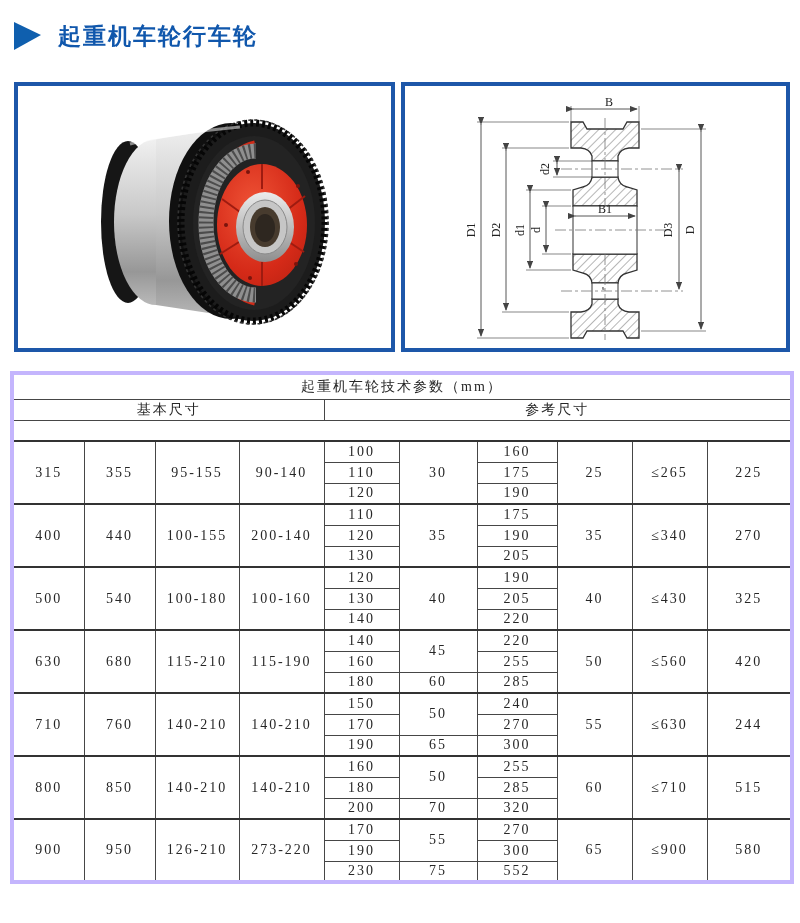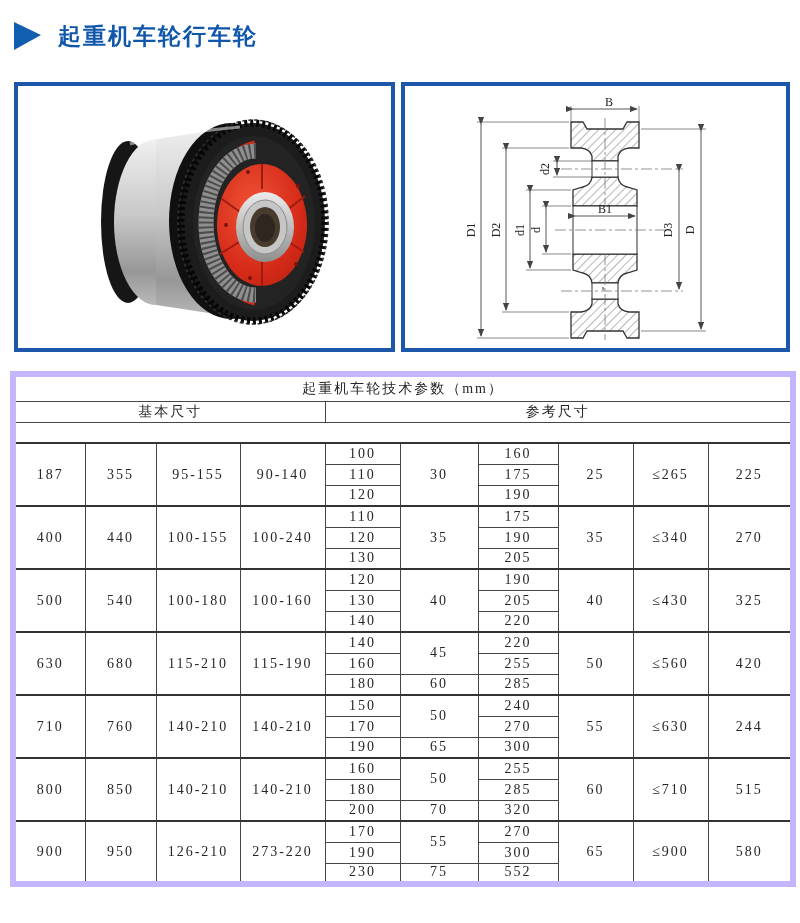--- a/index.html
+++ b/index.html
@@ -14,21 +14,21 @@
   .page-title{font-family:"Liberation Sans","DejaVu Sans",sans-serif;
       font-size:23px;font-weight:bold;color:#1057ac;letter-spacing:2px;line-height:1;}
   
   .panels{position:absolute;top:82px;left:14px;width:776px;display:flex;justify-content:space-between;}
   .panel{border:4px solid #1d57a9;background:#fff;padding:8px;}
   .panel-left{width:357px;height:246px;}
   .panel-right{width:365px;height:246px;}
   .panel svg{display:block;}
   
   .spec-table{position:absolute;top:371px;left:10px;width:780px;
-      border-collapse:collapse;table-layout:fixed;border:6px solid #c4b5fd;}
+      border-collapse:collapse;table-layout:fixed;border:4px solid #c4b5fd;}
   .spec-table td{border:1px solid #464646;text-align:center;vertical-align:middle;
       color:#262626;font-size:14px;letter-spacing:2px;padding:0;overflow:hidden;}
   .t-title{height:24px;font-size:15px;letter-spacing:2px;}
   .t-head{height:20px;font-size:15px;letter-spacing:2px;margin-top:12px;}
   .t-empty{height:19px;}
   tr.sub{height:21px;}
   tr.grp td{border-top:2px solid #333;}
 </style>
 </head>
 <body>
@@ -203,21 +203,21 @@
         <td colspan="10" class="t-title">起重机车轮技术参数（mm）</td>
       </tr>
       <tr>
         <td colspan="4" class="t-head">基本尺寸</td>
         <td colspan="6" class="t-head">参考尺寸</td>
       </tr>
       <tr>
         <td colspan="10" class="t-empty"></td>
       </tr>
       <tr class="sub grp">
-        <td rowspan="3">187</td>
+        <td rowspan="3">315</td>
         <td rowspan="3">355</td>
         <td rowspan="3">95-155</td>
         <td rowspan="3">90-140</td>
         <td>100</td>
         <td rowspan="3">30</td>
         <td>160</td>
         <td rowspan="3">25</td>
         <td rowspan="3">≤265</td>
         <td rowspan="3">225</td>
       </tr>
@@ -226,21 +226,21 @@
         <td>175</td>
       </tr>
       <tr class="sub">
         <td>120</td>
         <td>190</td>
       </tr>
       <tr class="sub grp">
         <td rowspan="3">400</td>
         <td rowspan="3">440</td>
         <td rowspan="3">100-155</td>
-        <td rowspan="3">100-240</td>
+        <td rowspan="3">200-140</td>
         <td>110</td>
         <td rowspan="3">35</td>
         <td>175</td>
         <td rowspan="3">35</td>
         <td rowspan="3">≤340</td>
         <td rowspan="3">270</td>
       </tr>
       <tr class="sub">
         <td>120</td>
         <td>190</td>

